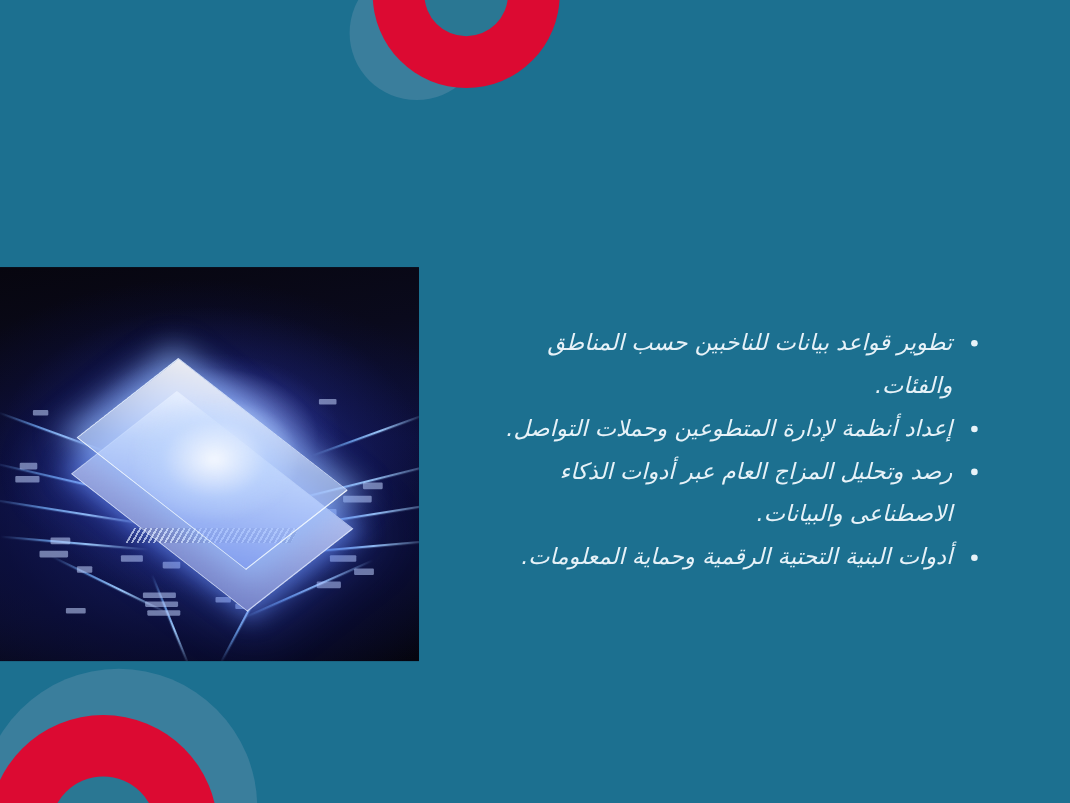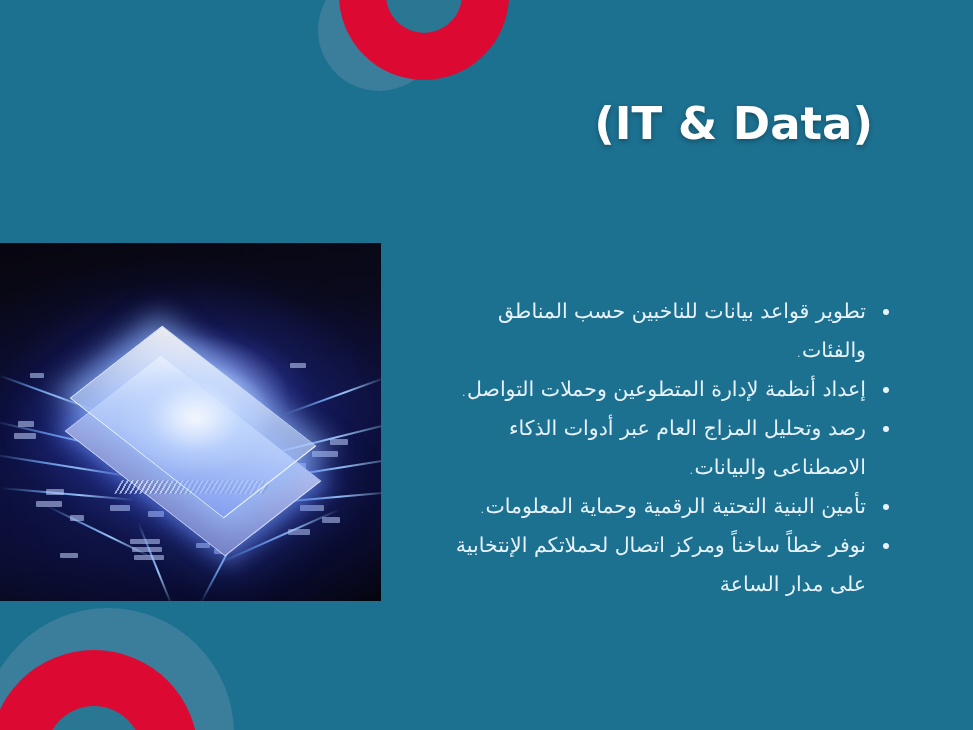--- a/index.html
+++ b/index.html
@@ -181,20 +181,21 @@
   .bullets {
     position: absolute;
     right: 80px;
     top: 292px;
     width: 470px;
     text-align: right;
     z-index: 6;
     list-style: none;
     margin: 0;
     padding: 0;
+    font-style: italic;
   }
   .bullets li {
     position: relative;
     color: #e7f2f8;
     font-size: 20.5px;
     font-weight: 300;
     line-height: 39px;
     padding-right: 27px;
     margin: 0 0 0 0;
   }
@@ -214,21 +215,20 @@
 
 <div class="slide">
 
   <div class="deco deco-circle-top"></div>
   <div class="deco deco-ring-top"></div>
 
   <div class="deco deco-circle-bottom"></div>
   <div class="deco deco-ring-bottom"></div>
 
   <div class="title-block">
-    <span class="title-line-2">(IT &amp; Data)</span>
   </div>
 
   <div class="photo-frame">
     <div class="photo-art">
       <span class="trace t1"></span>
       <span class="trace t2"></span>
       <span class="trace t3"></span>
       <span class="trace t4"></span>
       <span class="trace t5"></span>
       <span class="trace t6"></span>
@@ -268,17 +268,16 @@
       <div class="pins"></div>
       <div class="chip-die"></div>
       <div class="chip-glow"></div>
     </div>
   </div>
 
   <ul class="bullets">
     <li>تطوير قواعد بيانات للناخبين حسب المناطق والفئات.</li>
     <li>إعداد أنظمة لإدارة المتطوعين وحملات التواصل.</li>
     <li>رصد وتحليل المزاج العام عبر أدوات الذكاء الاصطناعى والبيانات.</li>
-    <li>تأمين البنية التحتية الرقمية وحماية المعلومات.</li>
-    <li>نوفر خطاً ساخناً ومركز اتصال لحملاتكم الإنتخابية على مدار الساعة</li>
+    <li>أدوات البنية التحتية الرقمية وحماية المعلومات.</li>
   </ul>
 
 </div>
 
 </body></html>

